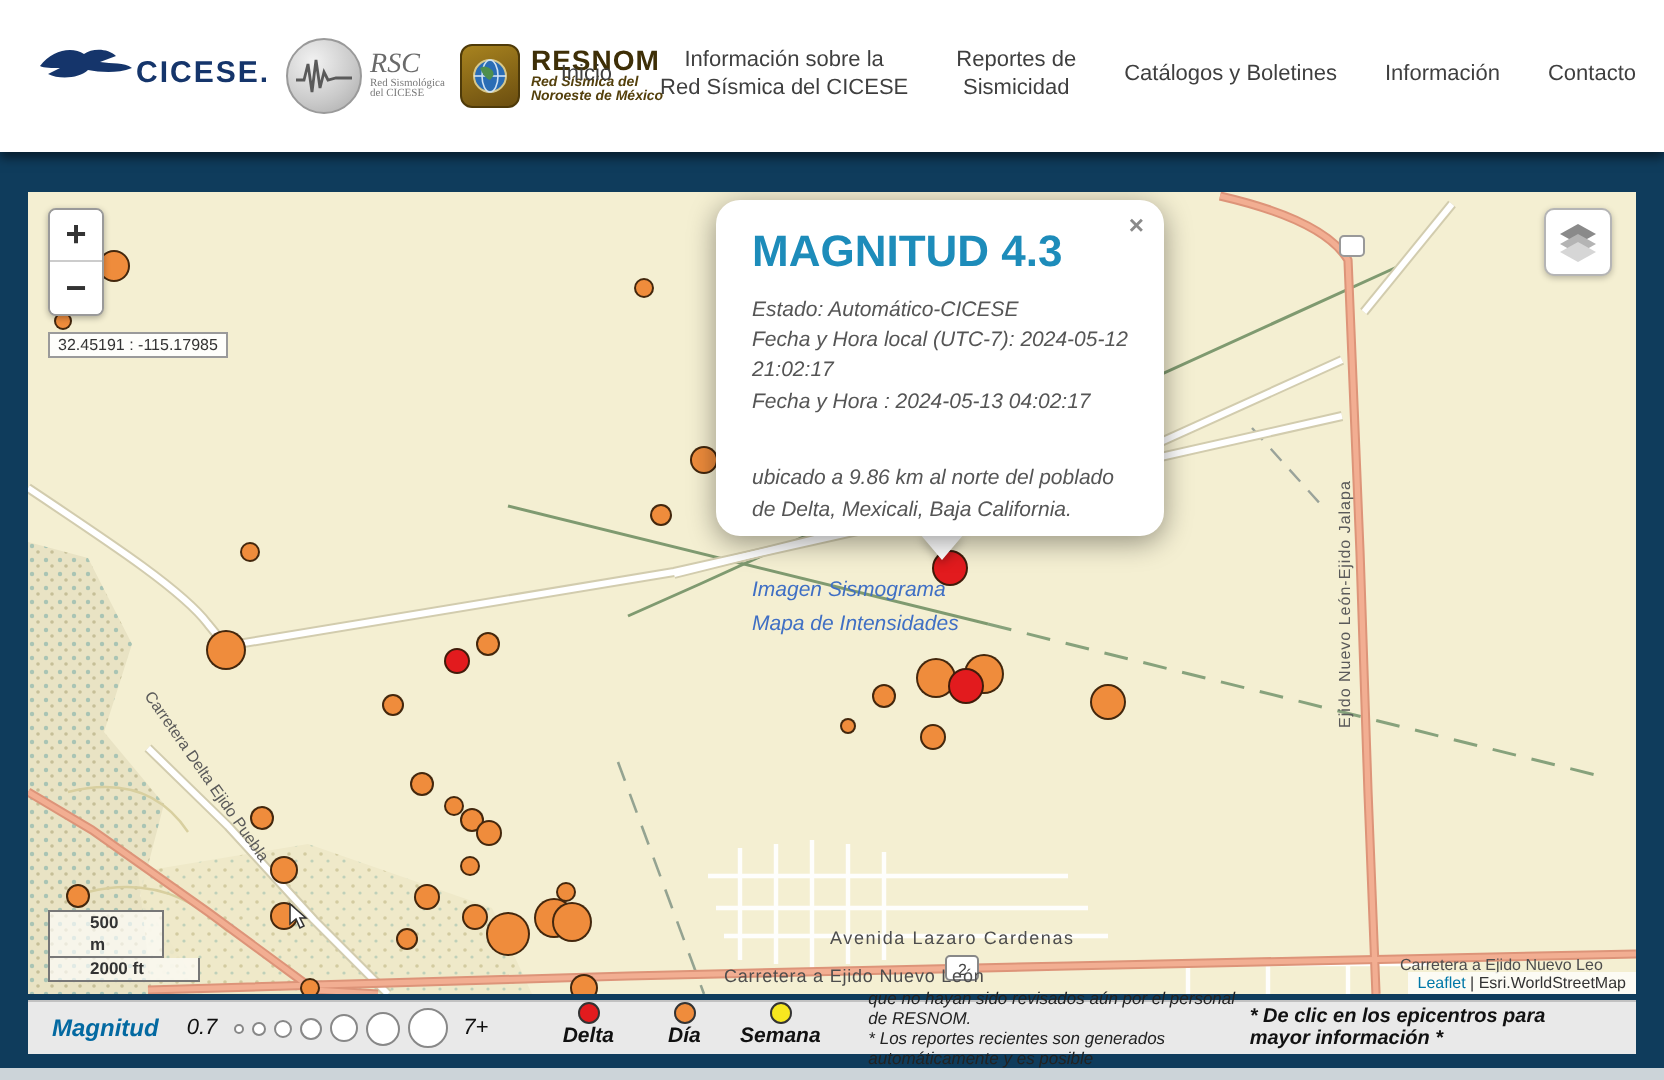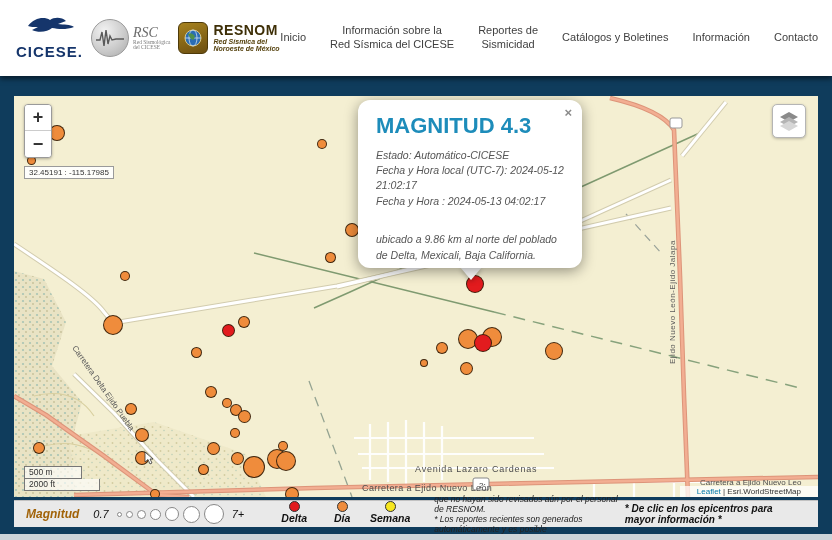--- a/index.html
+++ b/index.html
@@ -3,21 +3,21 @@
 <meta charset="utf-8">
 <style>
   * { margin:0; padding:0; box-sizing:border-box; }
   body { font-family:"Liberation Sans", sans-serif; background:#2a2a2a; }
   .page { position:relative; width:832px; height:540px; background:#0f3c5c; overflow:hidden; }
 
   
   .header { position:absolute; top:0; left:0; width:832px; height:76px; background:#ffffff;
             box-shadow:0 3px 5px rgba(0,0,0,0.5); z-index:40; display:flex; align-items:center; }
   .logo-group { display:flex; align-items:center; gap:8px; padding-left:16px; }
-  .cicese-logo { display:flex; flex-direction:column; align-items:center; }
+  .cicese-logo { display:flex; align-items:center; }
   .cicese-text { color:#15356b; font-weight:bold; font-size:15px; letter-spacing:1px; margin-top:-3px; }
   .rsc-logo { display:flex; align-items:center; gap:4px; }
   .rsc-circle { width:38px; height:38px; border-radius:50%;
                 background:radial-gradient(circle at 35% 30%, #f2f2f2, #c9c9c9 60%, #a8a8a8);
                 border:1px solid #9a9a9a; display:flex; align-items:center; justify-content:center; }
   .rsc-txt { display:flex; flex-direction:column; line-height:1; }
   .rsc-title { font-family:"Liberation Serif", serif; font-style:italic; color:#6a6a6a; font-size:14px; }
   .rsc-sub { font-family:"Liberation Serif", serif; color:#7a7a7a; font-size:5.5px; }
   .resnom-logo { display:flex; align-items:center; gap:5px; }
   .resnom-badge { width:30px; height:32px; border-radius:6px;
@@ -43,25 +43,25 @@
   .zoom-btn { width:100%; height:26px; display:flex; align-items:center; justify-content:center;
               font-size:18px; font-weight:bold; color:#333; cursor:pointer; background:#fff; }
   .zoom-btn:first-child { border-bottom:1px solid #ccc; }
   .coord-box { position:absolute; left:10px; top:70px; background:rgba(255,255,255,0.9);
                border:1px solid #9a9a9a; font-size:8px; color:#333; padding:1px 4px; z-index:20; }
   .layers-ctl { position:absolute; right:12px; top:8px; width:34px; height:34px; background:#fff;
                 border:1px solid #b5b5b5; border-radius:5px; z-index:20; display:flex;
                 align-items:center; justify-content:center; box-shadow:0 1px 3px rgba(0,0,0,0.25); cursor:pointer; }
   .scale-ctl { position:absolute; left:10px; bottom:6px; z-index:20; font-size:8.5px; color:#333; }
   .scale-box { background:rgba(255,255,255,0.65); border:1.5px solid #777; border-top:none;
-               padding:0 4px; line-height:11px; }
+               padding:0 20px; line-height:11px;font-weight:bold; }
   .scale-box.metric { width:58px; border-top:1.5px solid #777; }
   .scale-box.imperial { width:76px; }
   .attribution { position:absolute; right:0; bottom:0; background:rgba(255,255,255,0.75);
-                 font-size:8px; color:#333; padding:1px 17px; z-index:20; }
+                 font-size:8px; color:#333; padding:1px 5px; z-index:20; }
   .attribution .leaflet-link { color:#0078a8; cursor:pointer; }
 
   
   .popup { position:absolute; left:344px; top:4px; width:224px; height:168px; background:#fff;
            border-radius:12px; box-shadow:0 3px 14px rgba(0,0,0,0.4); z-index:30;
            padding:13px 18px 10px 18px; }
   .popup-tail { position:absolute; left:446px; top:171px; width:0; height:0; z-index:29;
                 border-left:11px solid transparent; border-right:11px solid transparent;
                 border-top:13px solid #fff; filter:drop-shadow(0 2px 2px rgba(0,0,0,0.25)); }
   .popup-close { position:absolute; top:6px; right:10px; color:#8a8a8a; font-size:13px;
@@ -70,21 +70,21 @@
   .popup-line { font-style:italic; color:#555; font-size:10.5px; line-height:1.45; }
   .popup-loc { font-style:italic; color:#555; font-size:10.5px; line-height:1.5; margin-top:23px; width:190px; }
   .popup-links { margin-top:24px; }
   .popup-link { display:block; font-style:italic; color:#3f6fc4; font-size:10.5px; line-height:1.55; cursor:pointer; }
 
   .cursor-arrow { position:absolute; z-index:22; }
 
   
   .legend-bar { position:absolute; left:14px; top:500px; width:804px; height:27px; background:#e9e9e9;
                 border-top:1px solid #c2c2c2; z-index:15; display:flex; align-items:center; }
-  .lg-magnitud { font-weight:bold; font-style:italic; font-size:12px; color:#a16207; margin-left:12px; }
+  .lg-magnitud { font-weight:bold; font-style:italic; font-size:12px; color:#0369a1; margin-left:12px; }
   .lg-min { font-style:italic; font-size:11px; color:#111; margin-left:14px; }
   .size-circles { display:flex; align-items:center; gap:4px; margin-left:8px; }
   .size-circle { display:inline-block; border-radius:50%; background:#fff; border:1px solid #888; }
   .lg-max { font-style:italic; font-size:11px; color:#111; margin-left:8px; }
   .age-group { display:flex; gap:8px; margin-left:30px; }
   .age-item { display:flex; flex-direction:column; align-items:center; width:40px; }
   .age-dot { width:11px; height:11px; border-radius:50%; border:1px solid #333; margin-top:-4px; }
   .age-label { font-weight:bold; font-style:italic; font-size:10.5px; color:#111; margin-top:0px; }
   .note-left { margin-left:24px; font-style:italic; font-size:8.5px; color:#222; line-height:1.2; }
   .note-right { margin-left:auto; margin-right:14px; font-weight:bold; font-style:italic;
@@ -275,20 +275,24 @@
     <div class="attribution"><span class="leaflet-link">Leaflet</span><span> | Esri.WorldStreetMap</span></div>
 
     <div class="popup-tail"></div>
     <div class="popup">
       <span class="popup-close">×</span>
       <div class="popup-title">MAGNITUD 4.3</div>
       <div class="popup-line">Estado: Automático-CICESE</div>
       <div class="popup-line">Fecha y Hora local (UTC-7): 2024-05-12 21:02:17</div>
       <div class="popup-line">Fecha y Hora : 2024-05-13 04:02:17</div>
       <div class="popup-loc">ubicado a 9.86 km al norte del poblado de Delta, Mexicali, Baja California.</div>
+      <div class="popup-links">
+        <span class="popup-link">Imagen Sismograma</span>
+        <span class="popup-link">Mapa de Intensidades</span>
+      </div>
     </div>
   </div>
 
   <div class="legend-bar">
     <span class="lg-magnitud">Magnitud</span>
     <span class="lg-min">0.7</span>
     <span class="size-circles" id="size-circles">
         <span class="size-circle" style="height: 5px; width: 5px;"></span>
         <span class="size-circle" style="height: 7px; width: 7px;"></span>
         <span class="size-circle" style="height: 9px; width: 9px;"></span>

